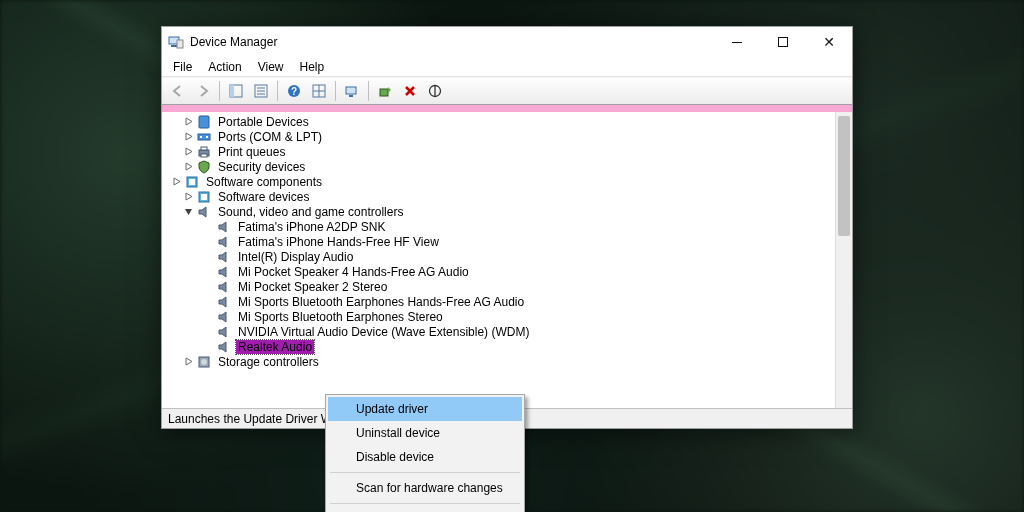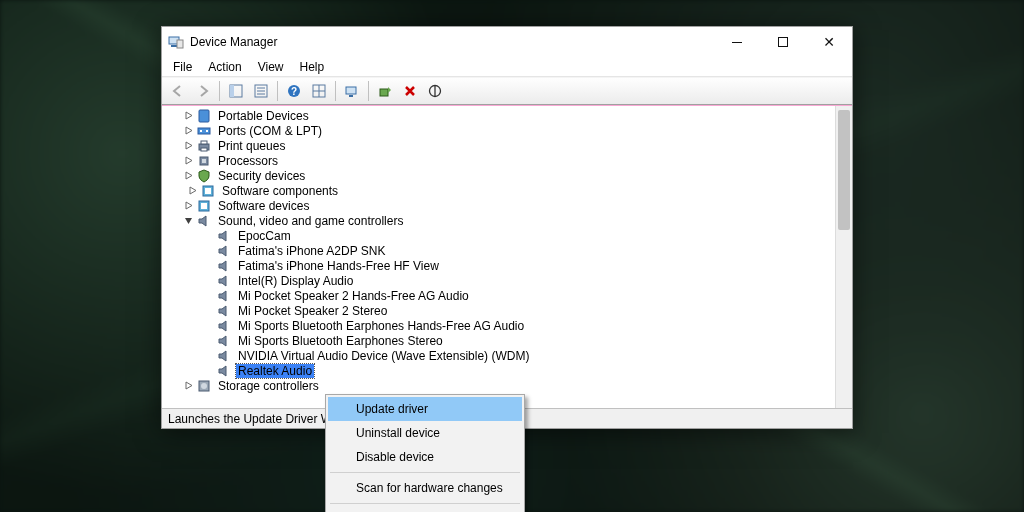--- a/index.html
+++ b/index.html
@@ -84,21 +84,21 @@
     display:flex;align-items:center;justify-content:center;
     border:1px solid transparent;
     border-radius:2px;
   }
   .tsep { width:1px; height:20px; background:#c0c0c0; margin:0 3px; }
   .disabled { opacity: .4; }
 
   
   .treewrap {
     flex:1;
-    border-top:1px solid #f9a8d4;
+    border-top:7px solid #f9a8d4;
     position:relative;
     overflow:hidden;
     display:flex;
   }
   .tree {
     flex:1;
     overflow:hidden;
     padding-top:2px;
     background:#fff;
   }
@@ -114,21 +114,21 @@
     border-radius:2px;
   }
   .node {
     display:flex; align-items:center;
     height:15px;
     white-space:nowrap;
   }
   .exp { width:12px; height:12px; display:inline-flex;align-items:center;justify-content:center; margin-right:2px; color:#6b6b6b; font-size:9px; }
   .icon { width:16px; height:16px; margin-right:4px; display:inline-flex;align-items:center;justify-content:center; }
   .sel .label {
-    background:#3b82f6;
+    background:#a21caf;
     outline:1px dotted #555;
   }
   .label { padding:0 2px; }
 
   
   .status {
     height:20px;
     border-top:1px solid #c0c0c0;
     background:#f0f0f0;
     display:flex; align-items:center;
@@ -305,40 +305,26 @@
           <span class="label">Print queues</span>
         </div>
         <div class="node" style="padding-left:20px">
           <span class="exp">
             <svg width="9" height="9">
               <path d="M2 1 L8 4.5 L2 8 Z" fill="none" stroke="#6b6b6b"></path>
             </svg>
           </span>
           <span class="icon">
             <svg width="16" height="16" viewBox="0 0 16 16">
-              <rect x="4" y="4" width="8" height="8" fill="#7a8aa0" stroke="#4a5a70"></rect>
-              <rect x="6" y="6" width="4" height="4" fill="#d0d8e0"></rect>
-            </svg>
-          </span>
-          <span class="label">Processors</span>
-        </div>
-        <div class="node" style="padding-left:20px">
-          <span class="exp">
-            <svg width="9" height="9">
-              <path d="M2 1 L8 4.5 L2 8 Z" fill="none" stroke="#6b6b6b"></path>
-            </svg>
-          </span>
-          <span class="icon">
-            <svg width="16" height="16" viewBox="0 0 16 16">
               <path d="M8 2 L13 4 V8 C13 11 10 13 8 14 C6 13 3 11 3 8 V4 Z" fill="#6aa84f" stroke="#2c5a1a"></path>
             </svg>
           </span>
           <span class="label">Security devices</span>
         </div>
-        <div class="node" style="padding-left:24px">
+        <div class="node" style="padding-left:8px">
           <span class="exp">
             <svg width="9" height="9">
               <path d="M2 1 L8 4.5 L2 8 Z" fill="none" stroke="#6b6b6b"></path>
             </svg>
           </span>
           <span class="icon">
             <svg width="16" height="16" viewBox="0 0 16 16">
               <rect x="3" y="3" width="10" height="10" fill="#5fb1d9" stroke="#2c6a9e"></rect>
               <rect x="5" y="5" width="6" height="6" fill="#fff"></rect>
             </svg>
@@ -371,28 +357,20 @@
             </svg>
           </span>
           <span class="label">Sound, video and game controllers</span>
         </div>
         <div class="node" style="padding-left:54px">
           <span class="icon">
             <svg width="16" height="16" viewBox="0 0 16 16">
               <path d="M3 6 H6 L10 3 V13 L6 10 H3 Z" fill="#7a8aa0" stroke="#4a5a70"></path>
             </svg>
           </span>
-          <span class="label">EpocCam</span>
-        </div>
-        <div class="node" style="padding-left:54px">
-          <span class="icon">
-            <svg width="16" height="16" viewBox="0 0 16 16">
-              <path d="M3 6 H6 L10 3 V13 L6 10 H3 Z" fill="#7a8aa0" stroke="#4a5a70"></path>
-            </svg>
-          </span>
           <span class="label">Fatima's iPhone A2DP SNK</span>
         </div>
         <div class="node" style="padding-left:54px">
           <span class="icon">
             <svg width="16" height="16" viewBox="0 0 16 16">
               <path d="M3 6 H6 L10 3 V13 L6 10 H3 Z" fill="#7a8aa0" stroke="#4a5a70"></path>
             </svg>
           </span>
           <span class="label">Fatima's iPhone Hands-Free HF View</span>
         </div>
@@ -403,21 +381,21 @@
             </svg>
           </span>
           <span class="label">Intel(R) Display Audio</span>
         </div>
         <div class="node" style="padding-left:54px">
           <span class="icon">
             <svg width="16" height="16" viewBox="0 0 16 16">
               <path d="M3 6 H6 L10 3 V13 L6 10 H3 Z" fill="#7a8aa0" stroke="#4a5a70"></path>
             </svg>
           </span>
-          <span class="label">Mi Pocket Speaker 2 Hands-Free AG Audio</span>
+          <span class="label">Mi Pocket Speaker 4 Hands-Free AG Audio</span>
         </div>
         <div class="node" style="padding-left:54px">
           <span class="icon">
             <svg width="16" height="16" viewBox="0 0 16 16">
               <path d="M3 6 H6 L10 3 V13 L6 10 H3 Z" fill="#7a8aa0" stroke="#4a5a70"></path>
             </svg>
           </span>
           <span class="label">Mi Pocket Speaker 2 Stereo</span>
         </div>
         <div class="node" style="padding-left:54px">

